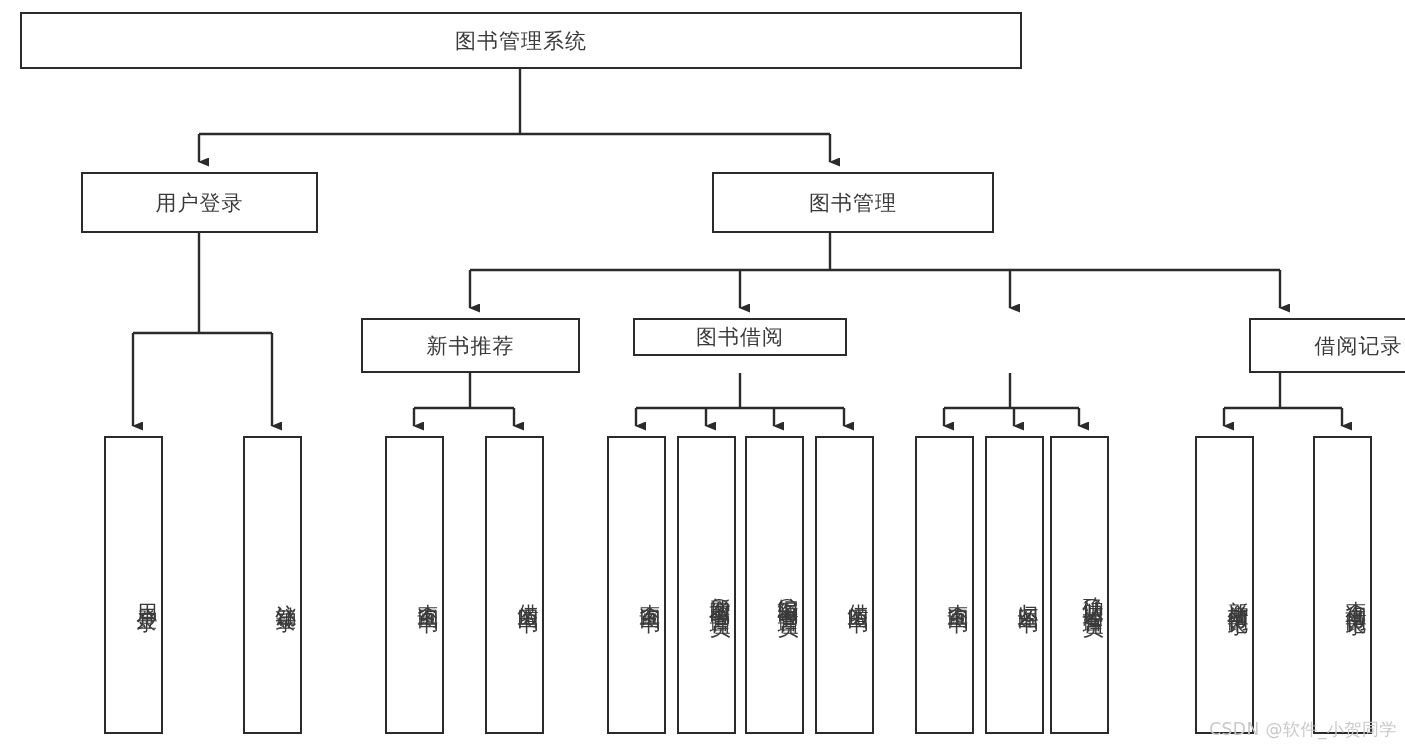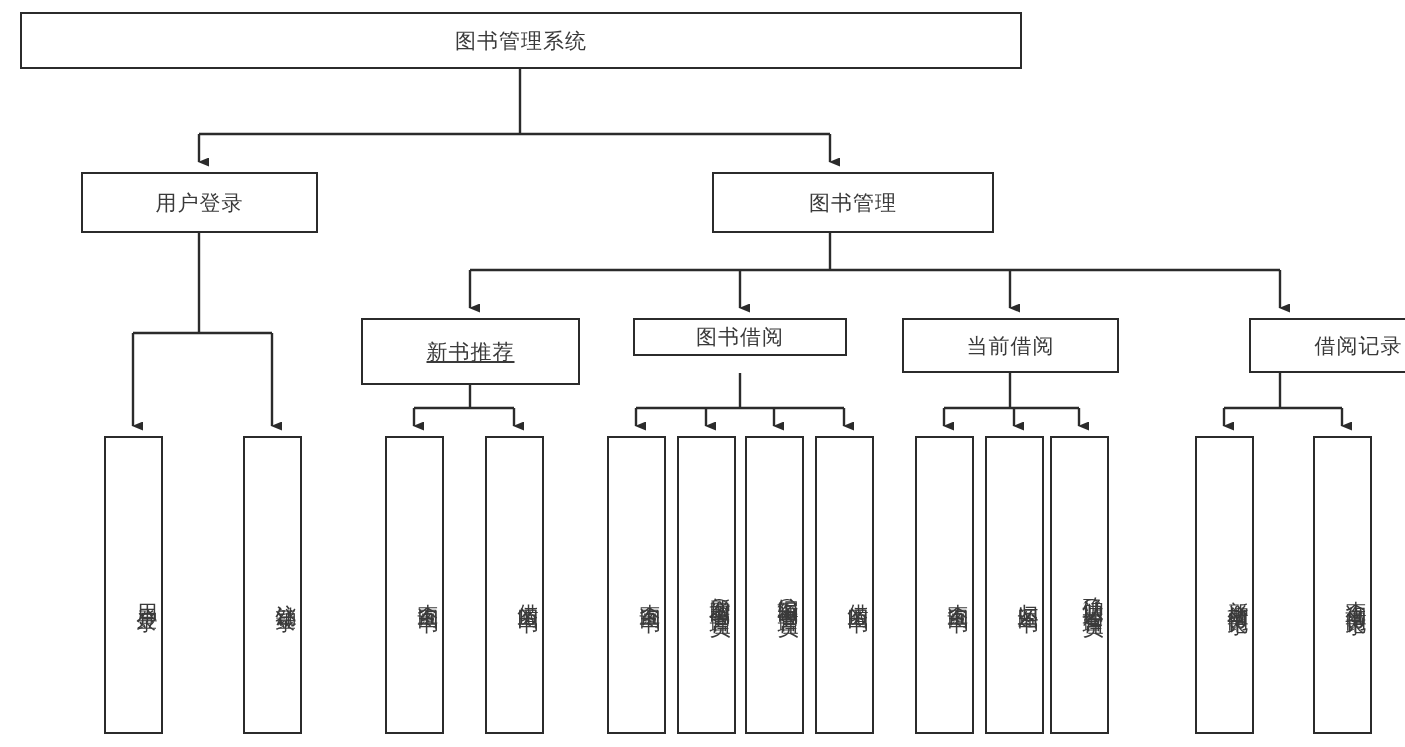--- a/index.html
+++ b/index.html
@@ -81,36 +81,36 @@
       <path d="M1224,408 L1224,426" marker-end="url(#arw)"></path>
       <path d="M1342,408 L1342,426" marker-end="url(#arw)"></path>
     </g>
   </svg>
 
   <div class="node h" style="left:20px;top:12px;width:1002px;height:57px;">图书管理系统</div>
 
   <div class="node h" style="left:81px;top:172px;width:237px;height:61px;">用户登录</div>
   <div class="node h" style="left:712px;top:172px;width:282px;height:61px;">图书管理</div>
 
-  <div class="node h" style="left:361px;top:318px;width:219px;height:67px;text-decoration:underline;">新书推荐</div>
+  <div class="node h" style="left:361px;top:318px;width:219px;height:55px;">新书推荐</div>
   <div class="node h" style="left:633px;top:318px;width:214px;height:38px;">图书借阅</div>
-  <div class="node h" style="left:902px;top:318px;width:217px;height:55px;">当前借阅</div>
   <div class="node h" style="left:1201px;top:318px;width:219px;height:55px;margin-left:48px;">借阅记录</div>
 
   <div class="node v" style="left:104px;top:436px;width:59px;height:298px;">用户登录</div>
   <div class="node v" style="left:243px;top:436px;width:59px;height:298px;">注销登录</div>
 
   <div class="node v" style="left:385px;top:436px;width:59px;height:298px;">查询图书</div>
   <div class="node v" style="left:485px;top:436px;width:59px;height:298px;">借阅图书</div>
 
   <div class="node v" style="left:607px;top:436px;width:59px;height:298px;">查询图书</div>
   <div class="node v" style="left:677px;top:436px;width:59px;height:298px;">新增图书（管理员）</div>
   <div class="node v" style="left:745px;top:436px;width:59px;height:298px;">编辑图书（管理员）</div>
   <div class="node v" style="left:815px;top:436px;width:59px;height:298px;">借阅图书</div>
 
   <div class="node v" style="left:915px;top:436px;width:59px;height:298px;">查询图书</div>
   <div class="node v" style="left:985px;top:436px;width:59px;height:298px;">归还图书</div>
   <div class="node v" style="left:1050px;top:436px;width:59px;height:298px;">确认归还（管理员）</div>
 
   <div class="node v" style="left:1195px;top:436px;width:59px;height:298px;">新增借阅记录</div>
   <div class="node v" style="left:1313px;top:436px;width:59px;height:298px;">查询借阅记录</div>
 
+  <div class="watermark">CSDN @软件_小贺同学</div>
 </div>
 
 </body></html>

